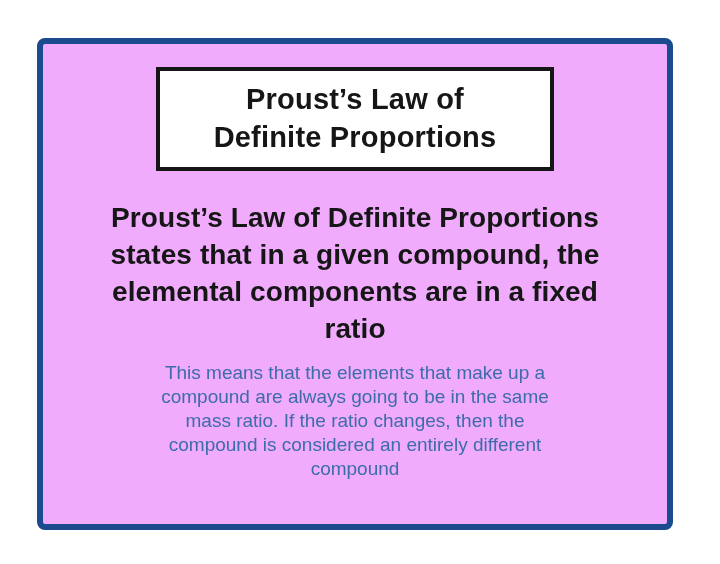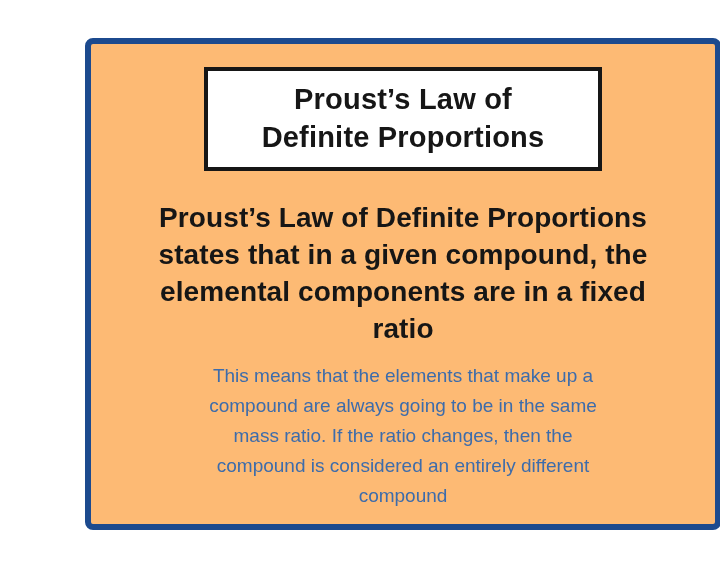--- a/index.html
+++ b/index.html
@@ -17,24 +17,23 @@
     width: 720px;
     height: 564px;
     background: #ffffff;
   }
   .slide-frame {
     position: absolute;
     left: 37px;
     top: 38px;
     width: 636px;
     height: 492px;
-    background: #fdba74;
+    background: #f0abfc;
     border: 6px solid #1c4a8e;
     border-radius: 8px;
-    margin-left: 48px;
   }
   .title-box {
     width: 398px;
     margin: 23px auto 0 auto;
     border: 4px solid #161616;
     padding: 9px 6px 11px 6px;
     text-align: center;
     background: #ffffff;
   }
   .title-text {
@@ -53,21 +52,21 @@
     line-height: 37px;
     color: #161616;
     white-space: pre-line;
     letter-spacing: 0.1px;
   }
   .explanation-text {
     margin-top: 14px;
     text-align: center;
     font-size: 19px;
     font-weight: normal;
-    line-height: 30px;
+    line-height: 24px;
     color: #3d6cab;
     white-space: pre-line;
   }
 </style>
 </head>
 <body>
 
 <div class="canvas">
   <div class="slide-frame">
 

